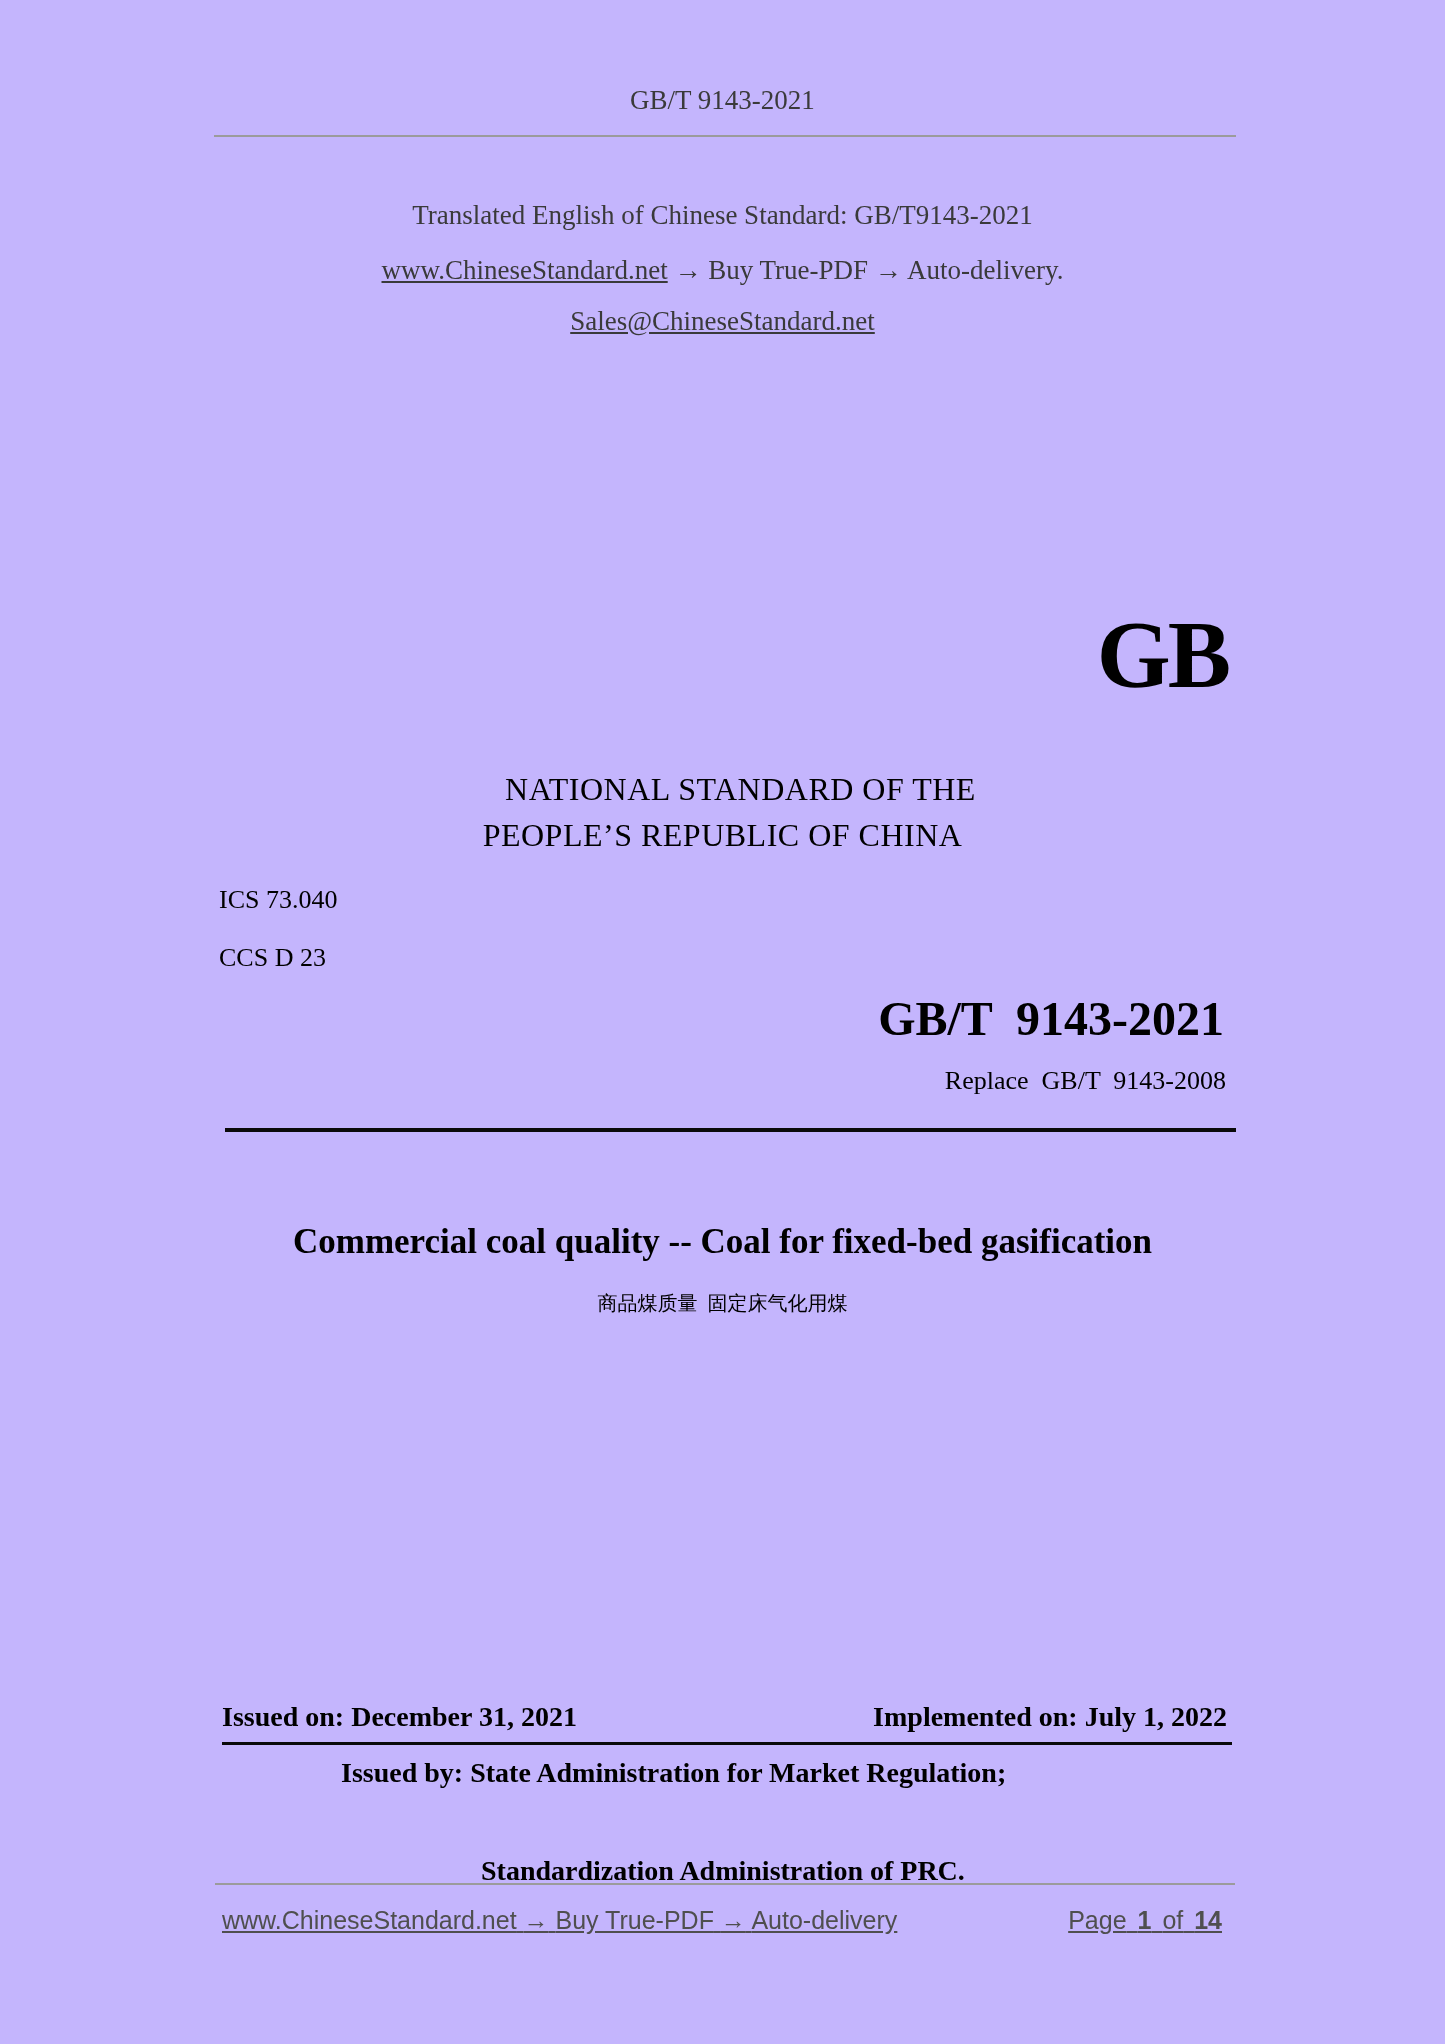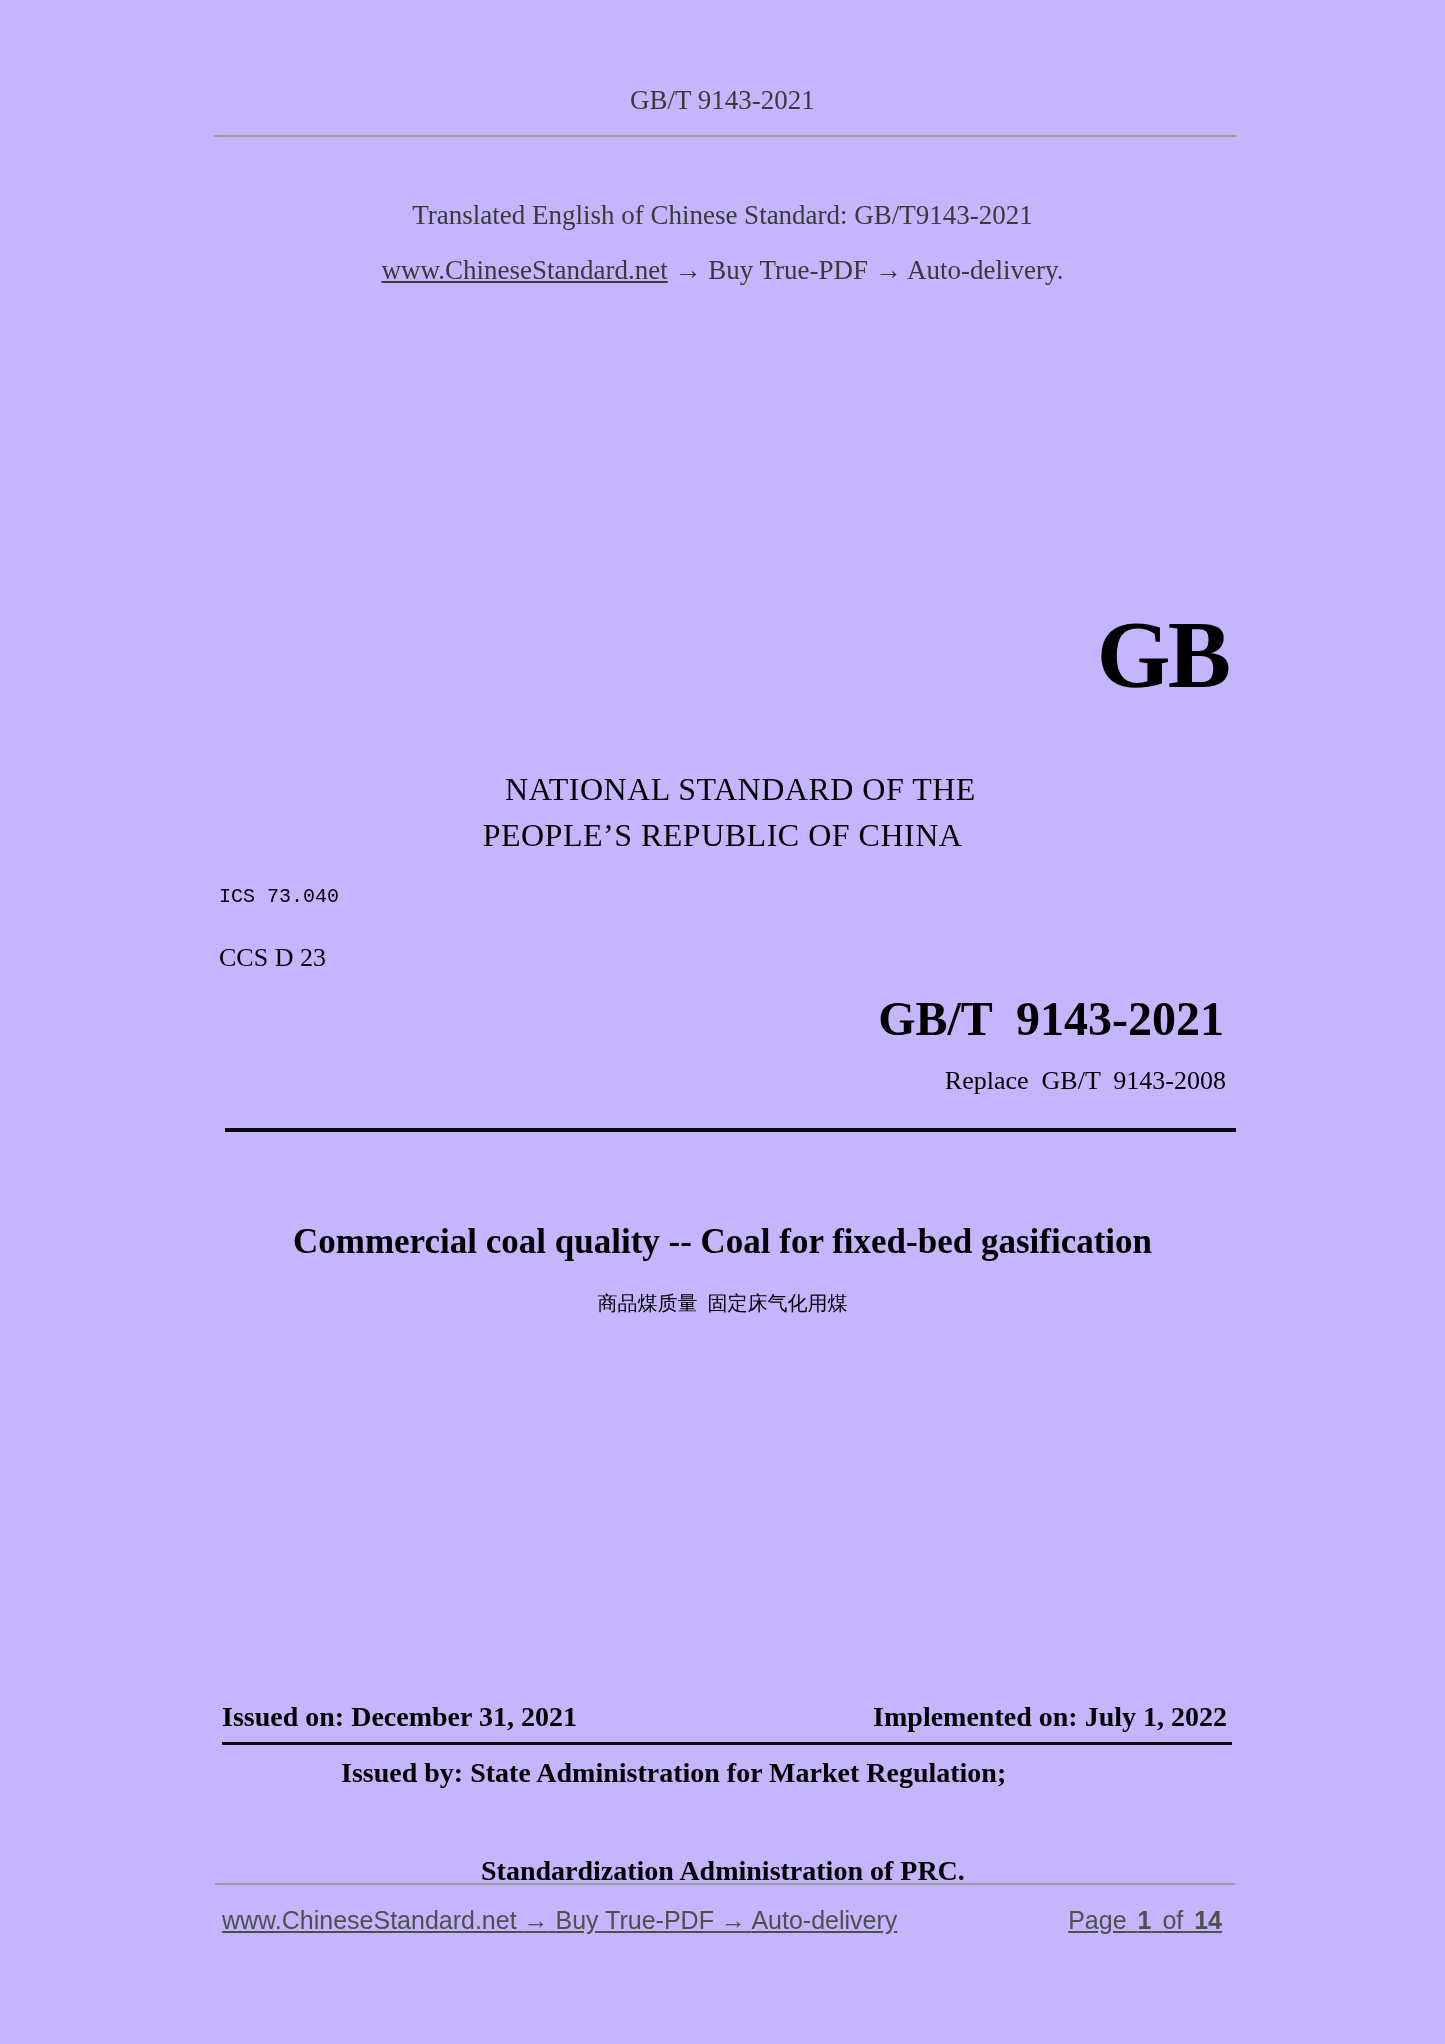--- a/index.html
+++ b/index.html
@@ -35,27 +35,30 @@
   <div class="abs center muted" style="top:200px;font-size:27px;">Translated English of Chinese Standard: GB/T9143-2021</div>
 
   <div class="abs center muted" style="top:255px;font-size:27px;">
     <a class="u">www.ChineseStandard.net</a>
     <span>→</span>
     <span>Buy True-PDF</span>
     <span>→</span>
     <span>Auto-delivery.</span>
   </div>
 
+  <div class="abs center muted" style="top:306px;font-size:27px;">
+    <a class="u">Sales@ChineseStandard.net</a>
+  </div>
 
   <div class="abs b" style="top:608px;right:217px;font-size:95px;line-height:1;letter-spacing:-3px;margin-left:42px;">GB</div>
 
   <div class="abs center" style="top:771px;font-size:32px;letter-spacing:0.5px;margin-left:18px;">NATIONAL STANDARD OF THE</div>
   <div class="abs center" style="top:817px;font-size:32px;letter-spacing:0.5px;">PEOPLE’S REPUBLIC OF CHINA</div>
 
-  <div class="abs" style="top:885px;left:219px;font-size:20px;font-family:Liberation Mono, monospace;">ICS 73.040</div>
+  <div class="abs" style="top:885px;left:219px;font-size:26px;">ICS 73.040</div>
   <div class="abs" style="top:943px;left:219px;font-size:26px;">CCS D 23</div>
 
   <div class="abs b pre" style="top:991px;right:221px;font-size:48px;">GB/T  9143-2021</div>
   <div class="abs pre" style="top:1066px;right:219px;font-size:26px;">Replace  GB/T  9143-2008</div>
 
   <div class="rule-black" style="top:1128px;left:225px;width:1011px;height:4px;"></div>
 
   <div class="abs center b" style="top:1221px;font-size:35px;">Commercial coal quality -- Coal for fixed-bed gasification</div>
   <div class="abs center pre" style="top:1292px;font-size:20px;">商品煤质量  固定床气化用煤</div>
 

